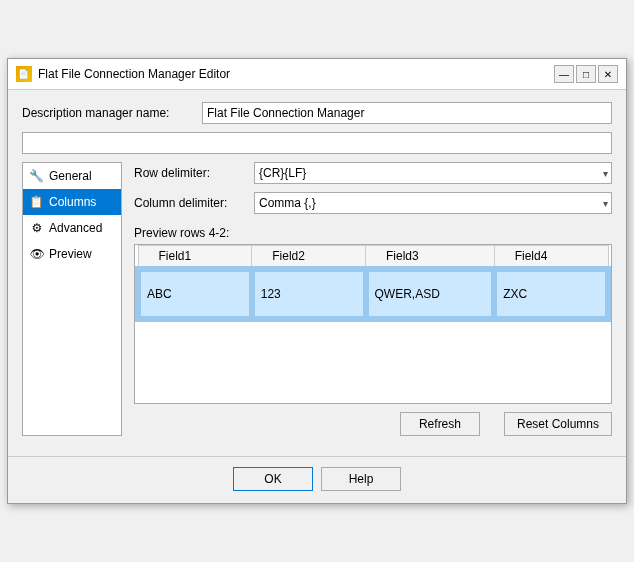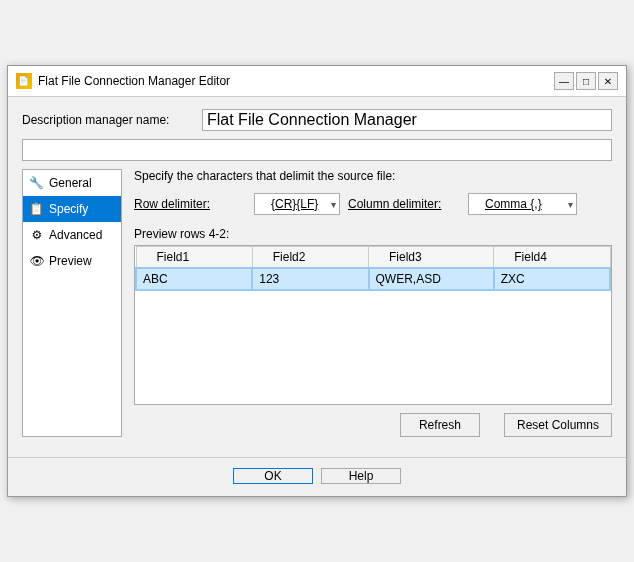--- a/index.html
+++ b/index.html
@@ -70,21 +70,21 @@
     .form-label {
       width: 180px;
       font-size: 12px;
     }
     .form-input {
       flex: 1;
       height: 22px;
       border: 1px solid #aaa;
       background: white;
       padding: 2px 4px;
-      font-size: 16px;
+      font-size: 12px;
       outline: none;
     }
     .main-area {
       display: flex;
       gap: 0;
       margin-top: 4px;
     }
     .sidebar {
       width: 100px;
       border: 1px solid #aaa;
@@ -114,24 +114,23 @@
     }
     .right-panel {
       flex: 1;
     }
     .panel-label {
       font-size: 12px;
       margin-bottom: 10px;
     }
     .delimiter-form {
       display: flex;
-      flex-direction: row;
+      flex-direction: column;
       gap: 8px;
       margin-bottom: 12px;
-      text-decoration: underline;
     }
     .delimiter-row {
       display: flex;
       align-items: center;
     }
     .delimiter-label {
       width: 120px;
       font-size: 12px;
     }
     .select-wrapper {
@@ -139,21 +138,21 @@
       position: relative;
       display: flex;
       align-items: center;
     }
     .select-wrapper select {
       width: 100%;
       height: 22px;
       border: 1px solid #aaa;
       background: white;
       font-size: 12px;
-      padding: 0 20px 0 16px;
+      padding: 0 20px 0 4px;
       appearance: none;
       -webkit-appearance: none;
       cursor: pointer;
       outline: none;
     }
     .select-arrow {
       position: absolute;
       right: 4px;
       pointer-events: none;
       font-size: 10px;
@@ -175,22 +174,22 @@
       font-size: 12px;
     }
     .preview-table thead th {
       background: #f5f5f5;
       border: 1px solid #ccc;
       padding: 3px 20px;
       text-align: left;
       font-weight: normal;
     }
     .preview-table tbody td {
-      border: 2px solid #0ea5e9;
-      padding: 3px 6px;
+      border: 6px solid #0ea5e9;
+      padding: 15px 6px;
     }
     .preview-table tbody tr.selected td {
       background: #cce8ff;
       border-color: #99c9ef;
     }
     .bottom-buttons-panel {
       display: flex;
       justify-content: flex-end;
       gap: 8px;
       margin-top: 8px;
@@ -210,21 +209,21 @@
     }
     .footer {
       display: flex;
       justify-content: center;
       gap: 8px;
       padding: 10px 14px 12px;
       border-top: 1px solid #ccc;
       margin-top: 8px;
     }
     .footer-btn {
-      height: 16px;
+      height: 24px;
       min-width: 80px;
       border: 1px solid #aaa;
       background: #f0f0f0;
       font-size: 12px;
       cursor: pointer;
       padding: 0 14px;
     }
     .footer-btn.primary {
       border-color: #0078d4;
       background: #f0f0f0;
@@ -260,34 +259,33 @@
 
     <div class="main-area">
 
       <div class="sidebar">
         <div class="sidebar-item">
           <span class="sidebar-icon">🔧</span>
           <span>General</span>
         </div>
         <div class="sidebar-item active">
           <span class="sidebar-icon">📋</span>
-          <span>Specify</span>
+          <span>Columns</span>
         </div>
         <div class="sidebar-item">
           <span class="sidebar-icon">⚙</span>
           <span>Advanced</span>
         </div>
         <div class="sidebar-item">
           <span class="sidebar-icon">👁</span>
           <span>Preview</span>
         </div>
       </div>
 
       <div class="right-panel">
-        <div class="panel-label">Specify the characters that delimit the source file:</div>
 
         <div class="delimiter-form">
 
           <div class="delimiter-row">
             <span class="delimiter-label">Row delimiter:</span>
             <div class="select-wrapper">
               <select>
                 <option value="{CR}{LF}" selected="">{CR}{LF}</option>
                 <option value="{CR}">{CR}</option>
                 <option value="{LF}">{LF}</option>

